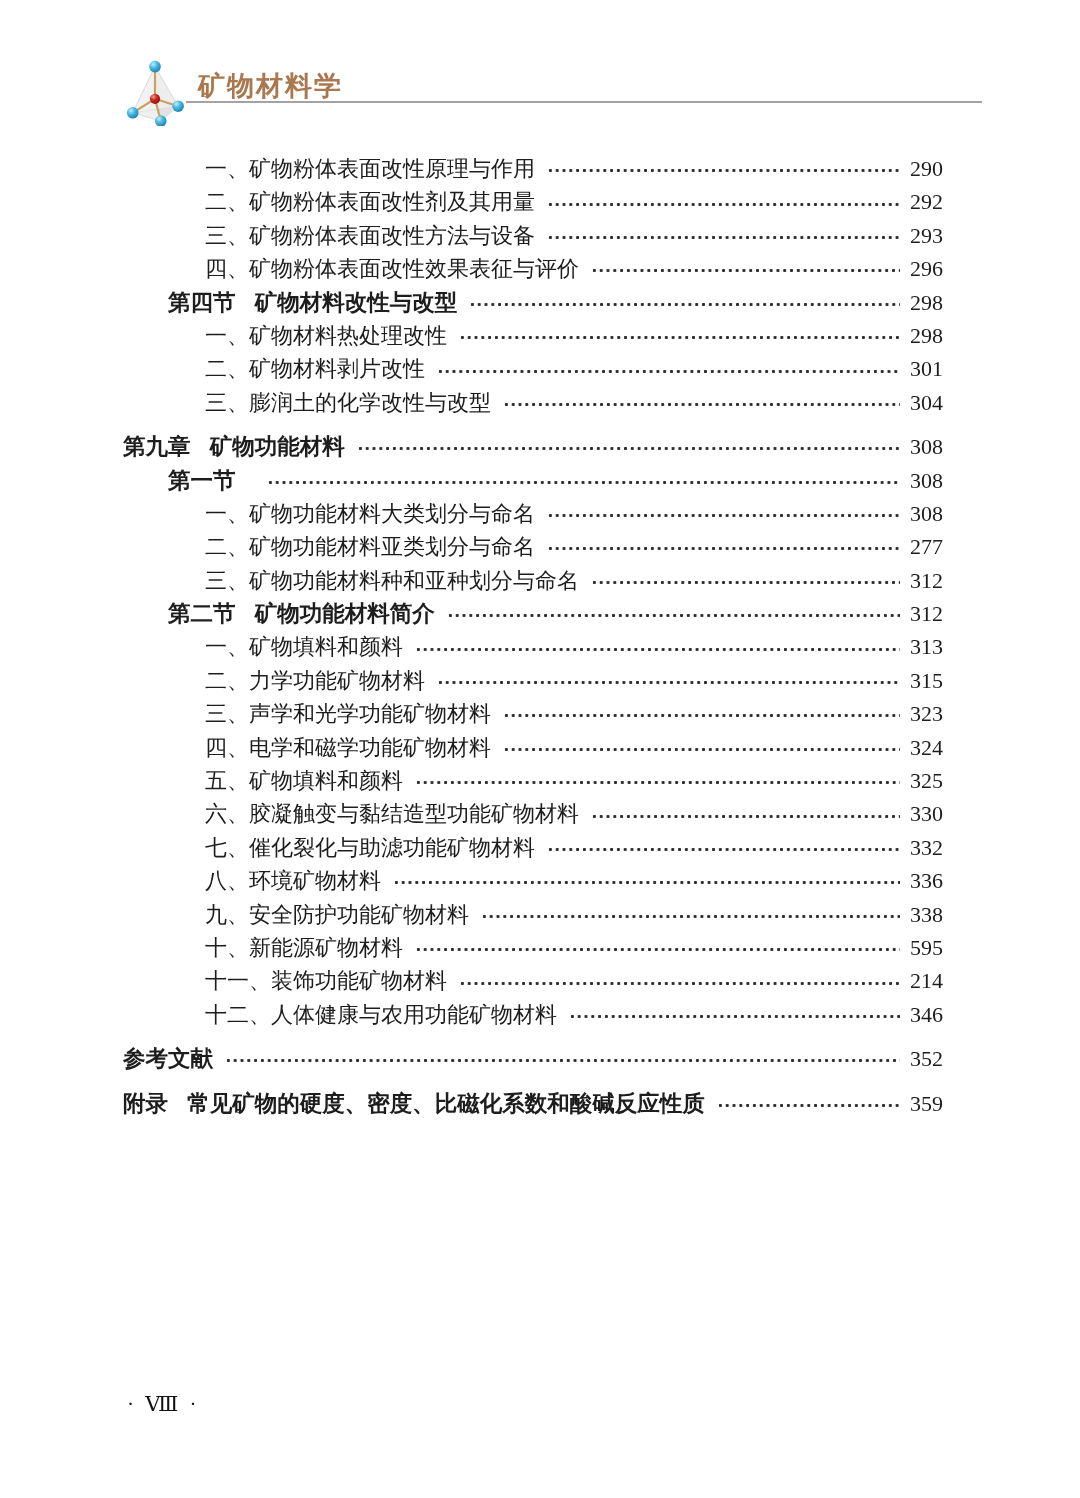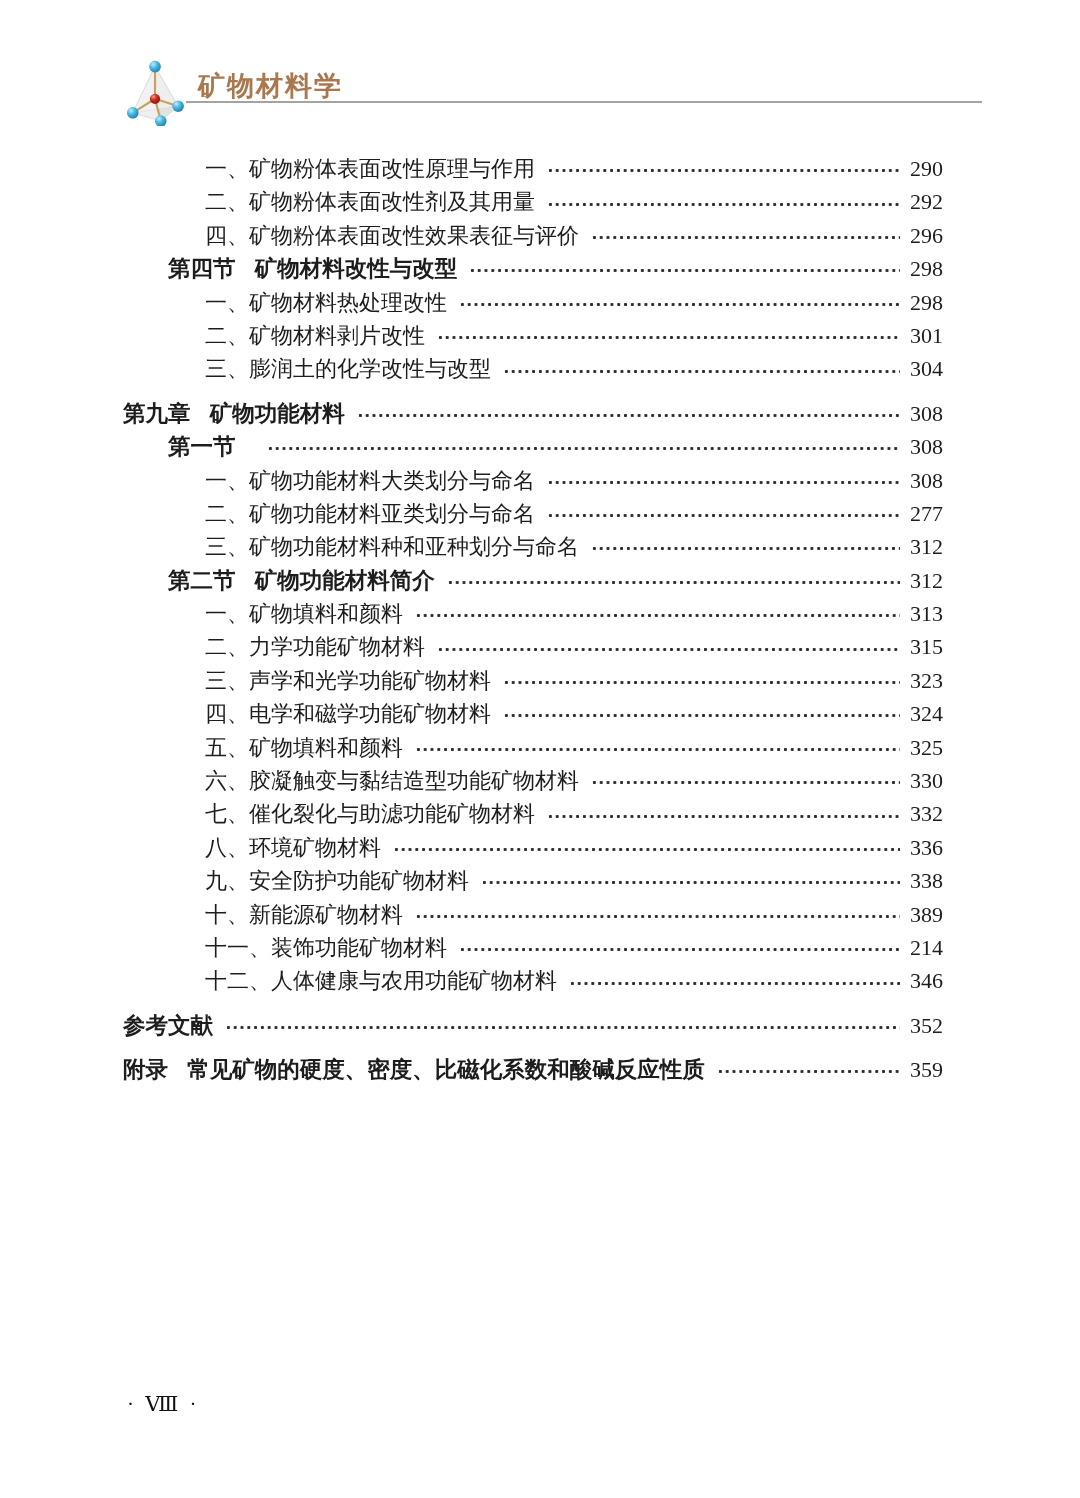--- a/index.html
+++ b/index.html
@@ -133,20 +133,25 @@
       <span class="toc-title">一、矿物粉体表面改性原理与作用</span>
       <span class="dot-leader"></span>
       <span class="page-num">290</span>
     </div>
     <div class="toc-row level3">
       <span class="toc-title">二、矿物粉体表面改性剂及其用量</span>
       <span class="dot-leader"></span>
       <span class="page-num">292</span>
     </div>
     <div class="toc-row level3">
+      <span class="toc-title">三、矿物粉体表面改性方法与设备</span>
+      <span class="dot-leader"></span>
+      <span class="page-num">293</span>
+    </div>
+    <div class="toc-row level3">
       <span class="toc-title">四、矿物粉体表面改性效果表征与评价</span>
       <span class="dot-leader"></span>
       <span class="page-num">296</span>
     </div>
     <div class="toc-row level2 bold">
       <span class="toc-label">第四节</span>
       <span class="toc-title">矿物材料改性与改型</span>
       <span class="dot-leader"></span>
       <span class="page-num">298</span>
     </div>
@@ -238,21 +243,21 @@
       <span class="page-num">336</span>
     </div>
     <div class="toc-row level3">
       <span class="toc-title">九、安全防护功能矿物材料</span>
       <span class="dot-leader"></span>
       <span class="page-num">338</span>
     </div>
     <div class="toc-row level3">
       <span class="toc-title">十、新能源矿物材料</span>
       <span class="dot-leader"></span>
-      <span class="page-num">389</span>
+      <span class="page-num">595</span>
     </div>
     <div class="toc-row level3">
       <span class="toc-title">十一、装饰功能矿物材料</span>
       <span class="dot-leader"></span>
       <span class="page-num">214</span>
     </div>
     <div class="toc-row level3">
       <span class="toc-title">十二、人体健康与农用功能矿物材料</span>
       <span class="dot-leader"></span>
       <span class="page-num">346</span>

